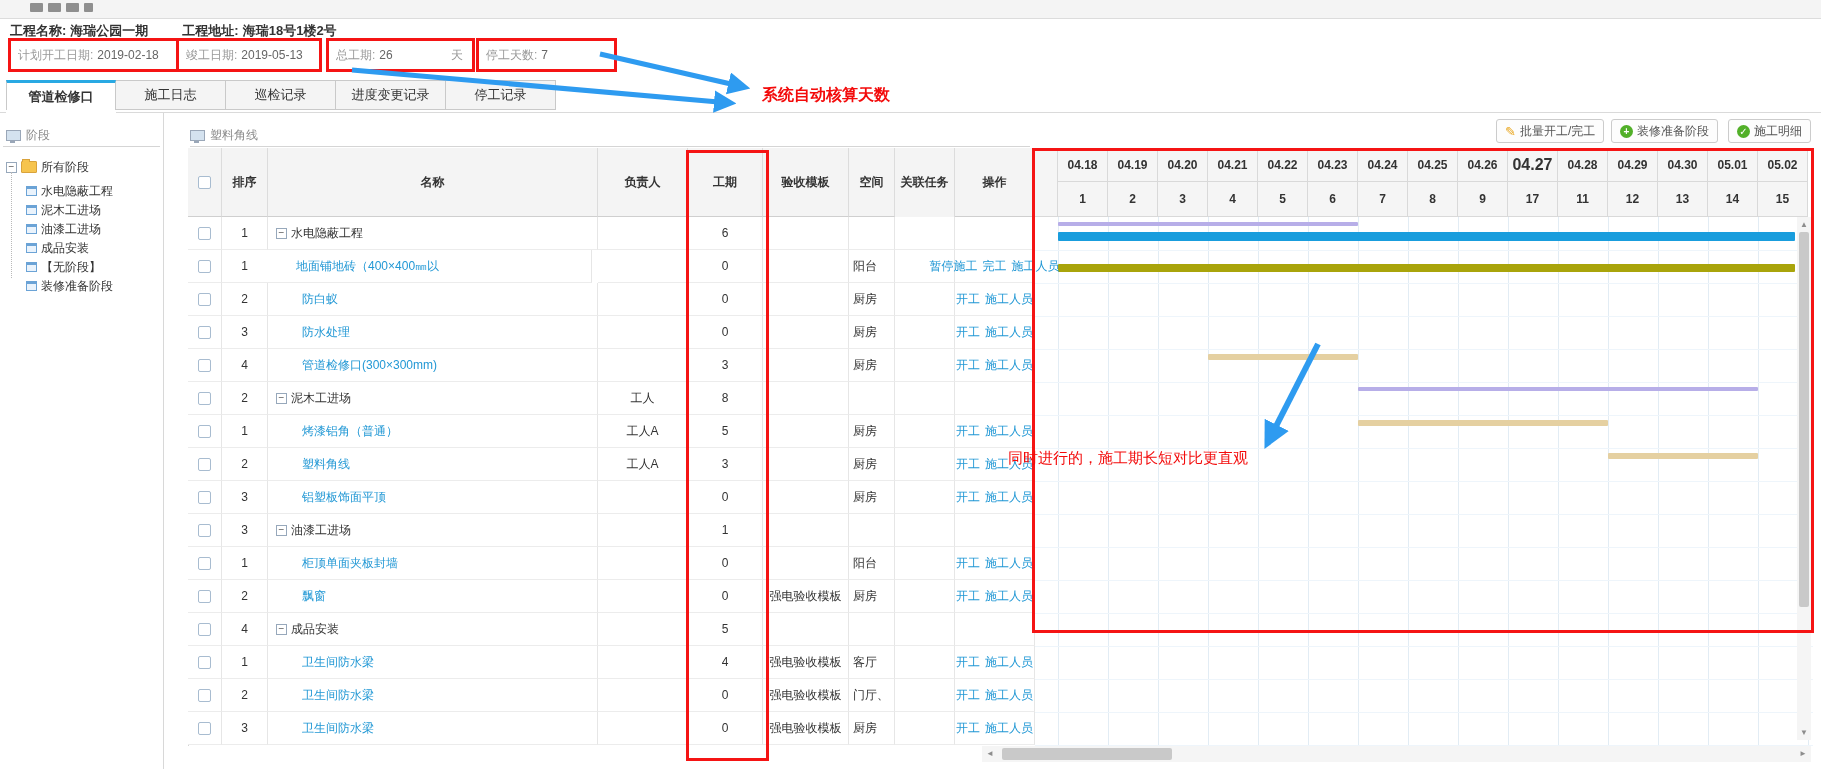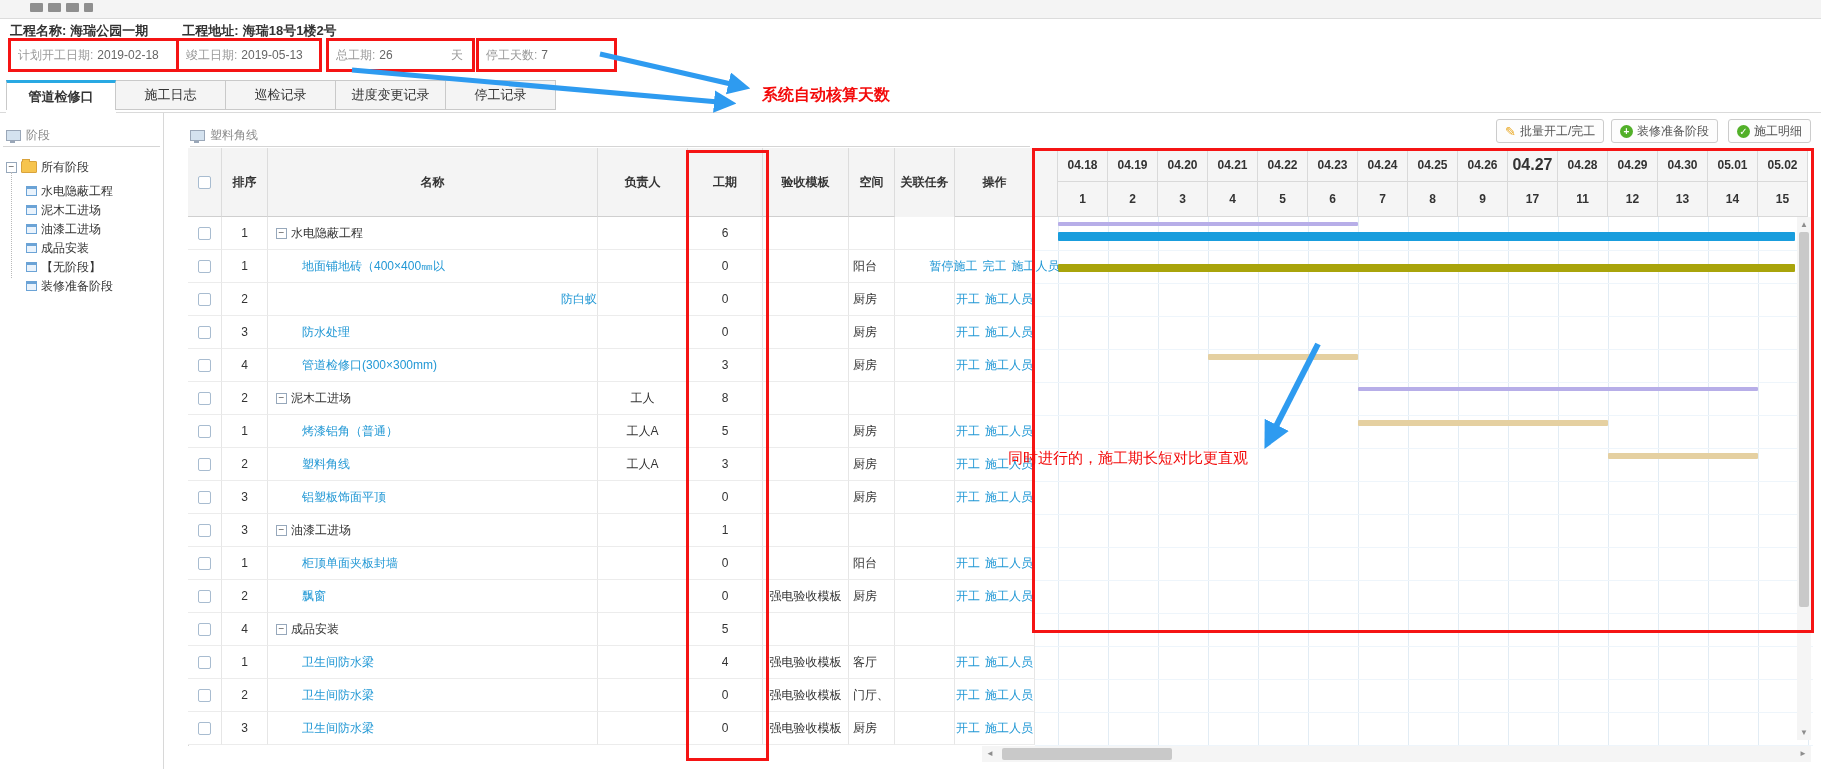--- a/index.html
+++ b/index.html
@@ -199,38 +199,38 @@
       <div class="td" style="left: 598px; top: 217px; width: 90px; height: 33px;"></div>
       <div class="td" style="left: 688px; top: 217px; width: 75px; height: 33px;">6</div>
       <div class="td" style="left: 763px; top: 217px; width: 86px; height: 33px;"></div>
       <div class="td left" style="left: 849px; top: 217px; width: 46px; height: 33px; padding-left: 4px;"></div>
       <div class="td" style="left: 895px; top: 217px; width: 60px; height: 33px;"></div>
       <div class="td" style="left: 955px; top: 217px; width: 80px; height: 33px; gap: 5px; white-space: nowrap;"></div>
       <div class="td" style="left: 188px; top: 250px; width: 34px; height: 33px;">
         <div class="checkbox"></div>
       </div>
       <div class="td" style="left: 222px; top: 250px; width: 46px; height: 33px;">1</div>
-      <div class="td left" style="left: 268px; top: 250px; width: 330px; height: 33px; padding-left: 34px;">
+      <div class="td left" style="left: 262px; top: 250px; width: 330px; height: 33px; padding-left: 34px;">
         <div class="name-link">地面铺地砖（400×400㎜以</div>
       </div>
       <div class="td" style="left: 598px; top: 250px; width: 90px; height: 33px;"></div>
       <div class="td" style="left: 688px; top: 250px; width: 75px; height: 33px;">0</div>
       <div class="td" style="left: 763px; top: 250px; width: 86px; height: 33px;"></div>
       <div class="td left" style="left: 849px; top: 250px; width: 46px; height: 33px; padding-left: 4px;">阳台</div>
       <div class="td" style="left: 895px; top: 250px; width: 60px; height: 33px;"></div>
       <div class="td" style="left: 955px; top: 250px; width: 80px; height: 33px; gap: 5px; white-space: nowrap;">
         <div class="act-link">暂停施工</div>
         <div class="act-link">完工</div>
         <div class="act-link">施工人员</div>
       </div>
       <div class="td" style="left: 188px; top: 283px; width: 34px; height: 33px;">
         <div class="checkbox"></div>
       </div>
       <div class="td" style="left: 222px; top: 283px; width: 46px; height: 33px;">2</div>
-      <div class="td left" style="left: 268px; top: 283px; width: 330px; height: 33px; padding-left: 34px; justify-content: flex-end;">
+      <div class="td left" style="left: 268px; top: 283px; width: 330px; height: 33px; padding-left: 34px;">
         <div class="name-link">防白蚁</div>
       </div>
       <div class="td" style="left: 598px; top: 283px; width: 90px; height: 33px;"></div>
       <div class="td" style="left: 688px; top: 283px; width: 75px; height: 33px;">0</div>
       <div class="td" style="left: 763px; top: 283px; width: 86px; height: 33px;"></div>
       <div class="td left" style="left: 849px; top: 283px; width: 46px; height: 33px; padding-left: 4px;">厨房</div>
       <div class="td" style="left: 895px; top: 283px; width: 60px; height: 33px;"></div>
       <div class="td" style="left: 955px; top: 283px; width: 80px; height: 33px; gap: 5px; white-space: nowrap;">
         <div class="act-link">开工</div>
         <div class="act-link">施工人员</div>

